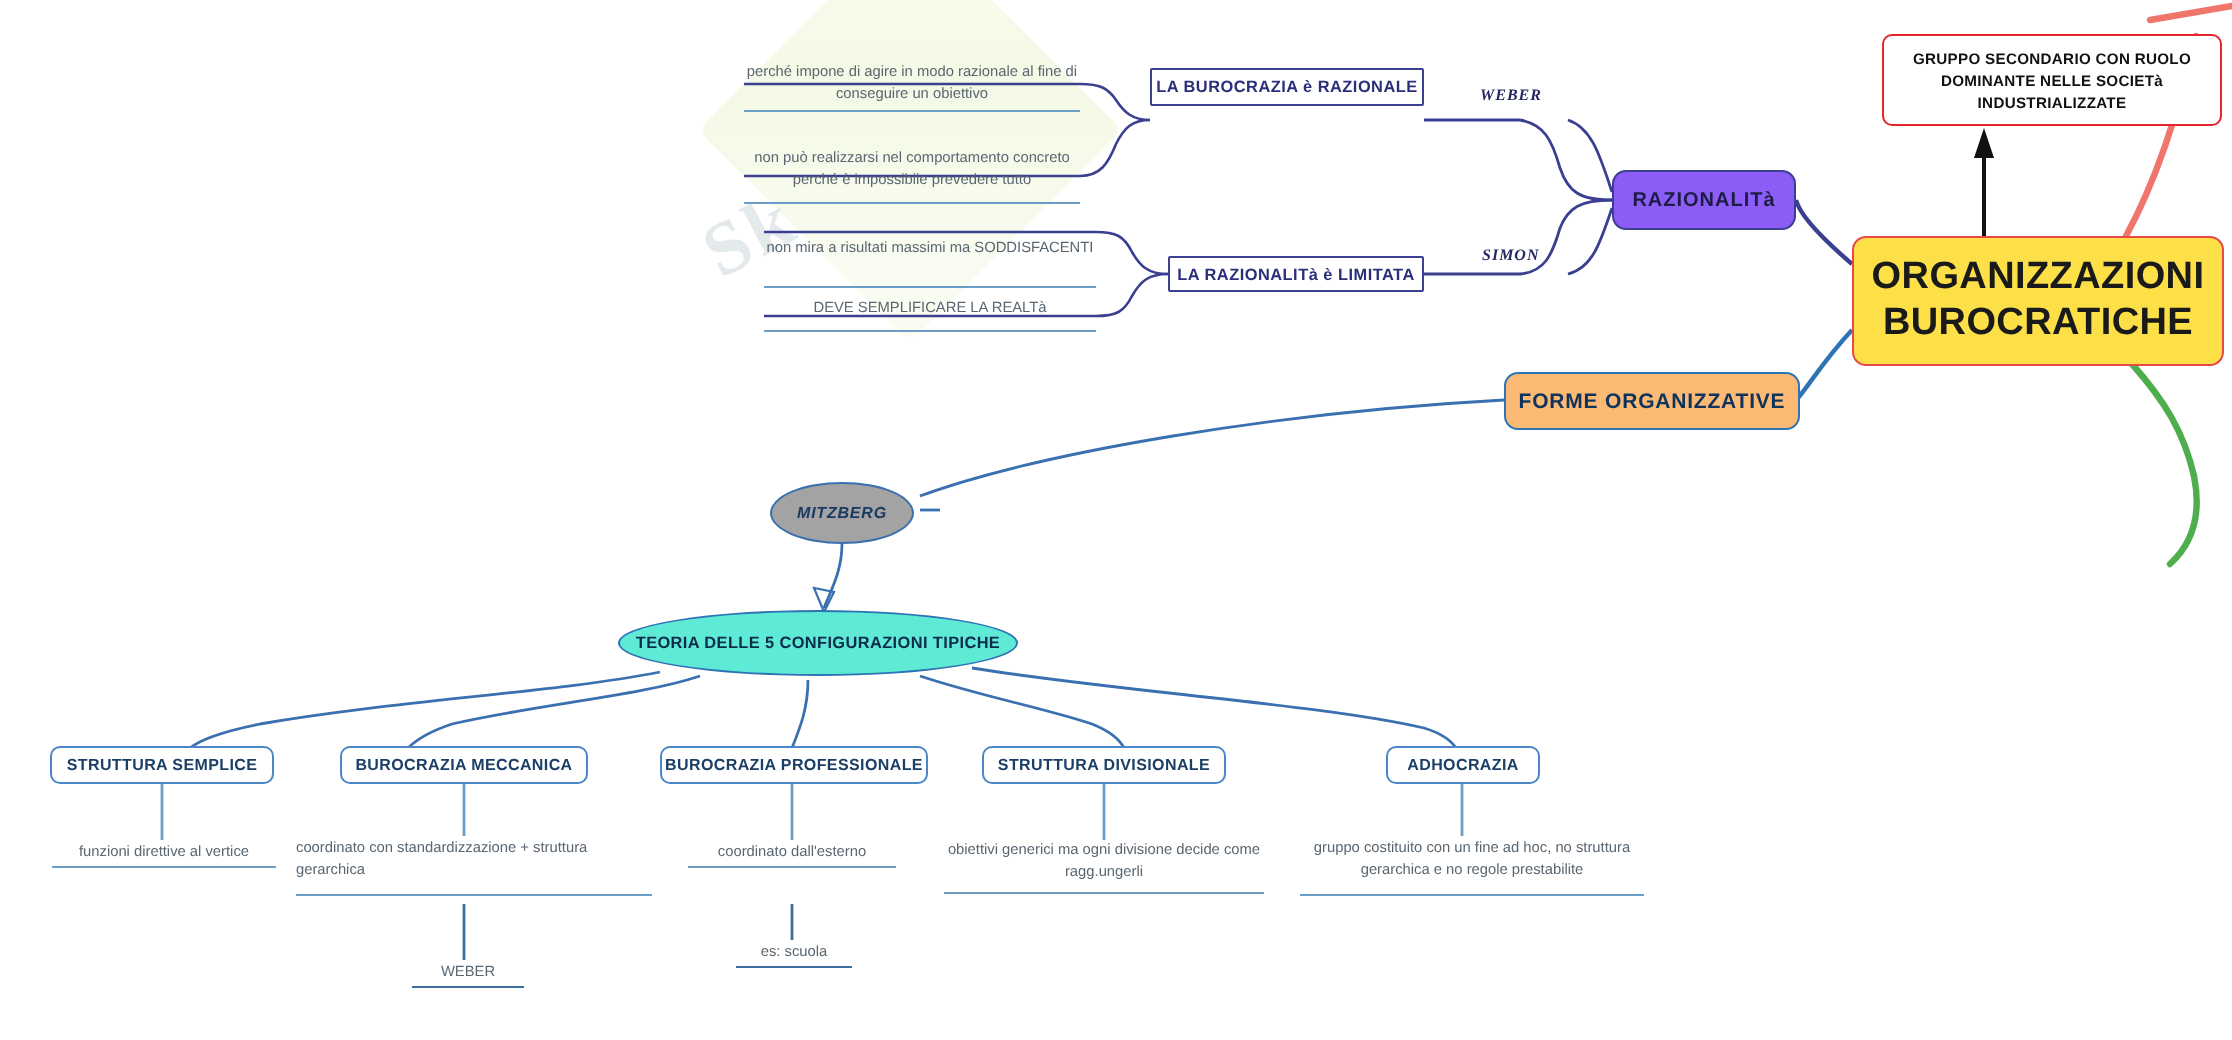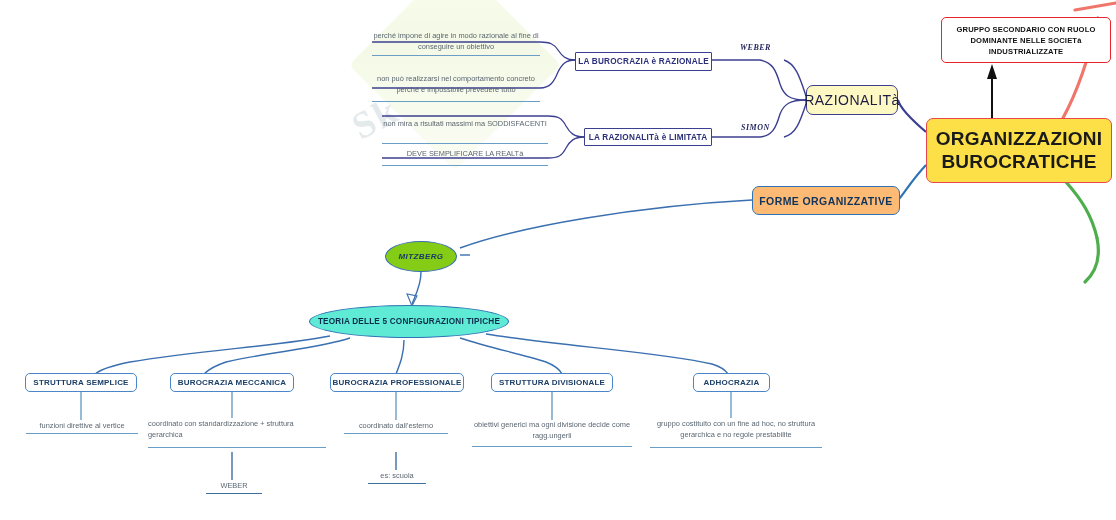--- a/index.html
+++ b/index.html
@@ -38,24 +38,24 @@
     font-weight:bold;
     line-height:1.45;
     letter-spacing:.15px;
     padding:2px 4px;
   }
 
   
   .purple{
     border:1.3px solid #3b3f8f;
     border-radius:7px;
-    background:#fef9c3;
+    background:#8b5cf6;
     color:#1c1c44;
-    font-size:14px;
-    font-weight:normal;
+    font-size:10px;
+    font-weight:bold;
     letter-spacing:.5px;
   }
 
   
   .lblue{
     border:1.3px solid #2e74b5;
     border-radius:7px;
     background:#fdba74;
     color:#10335c;
     font-size:10.5px;
@@ -83,21 +83,21 @@
     font-size:8px;
     font-weight:bold;
     letter-spacing:.2px;
     align-items:center;
   }
 
   
   .ellipse-outline{
     border:1.2px solid #3a6fb0;
     border-radius:50%;
-    background:#84cc16;
+    background:#a3a3a3;
     color:#1b3a63;
     font-size:8px;
     font-weight:bold;
     font-style:italic;
     letter-spacing:.4px;
   }
   .ellipse-fill{
     border:1.2px solid #2e74b5;
     border-radius:50%;
     background:#5eead4;
@@ -234,21 +234,21 @@
   </div>
 
   <div class="node purple" style="left:806px;top:85px;width:92px;height:30px;">
     <span>RAZIONALITà</span>
   </div>
 
   <div class="node lblue" style="left:752px;top:186px;width:148px;height:29px;">
     <span>FORME ORGANIZZATIVE</span>
   </div>
 
-  <div class="node purplebox" style="left:575px;top:52px;width:137px;height:19px;">
+  <div class="node purplebox" style="left:575px;top:34px;width:137px;height:19px;">
     <span>LA BUROCRAZIA è RAZIONALE</span>
   </div>
   <div class="branchlabel" style="left:740px;top:43px;">
     <span>WEBER</span>
   </div>
 
   <div class="node purplebox" style="left:584px;top:128px;width:128px;height:18px;">
     <span>LA RAZIONALITà è LIMITATA</span>
   </div>
   <div class="branchlabel" style="left:741px;top:123px;">

